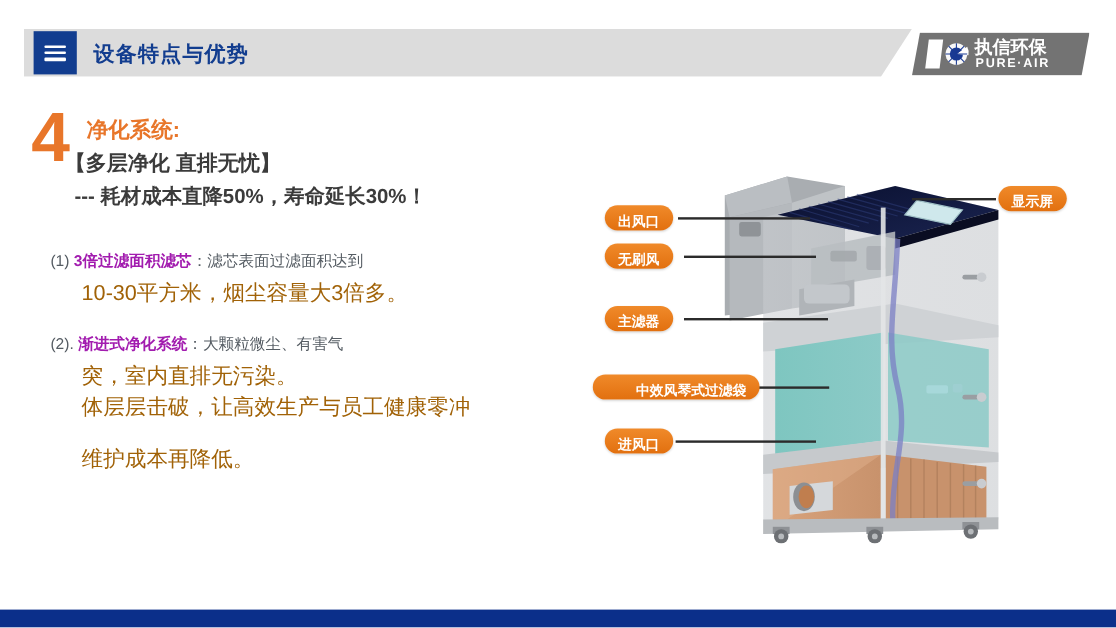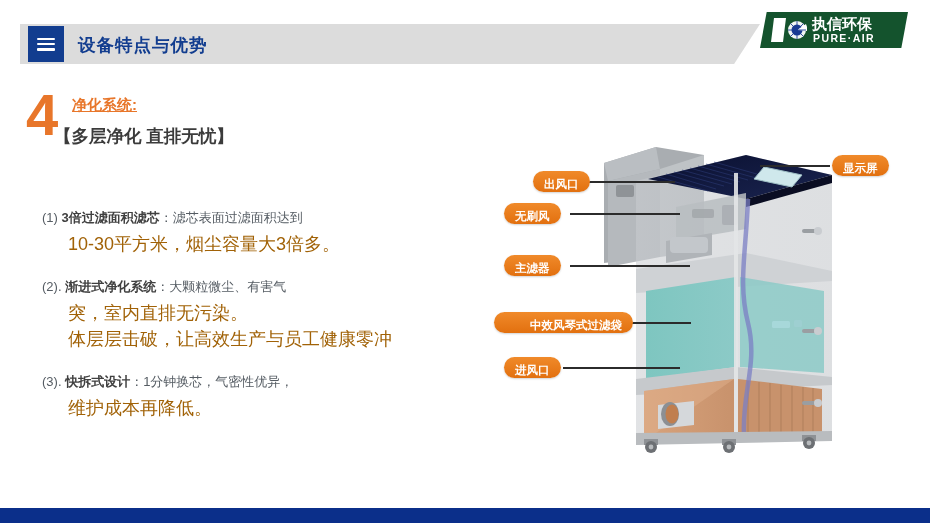--- a/index.html
+++ b/index.html
@@ -26,22 +26,22 @@
   .menu-box .bars{width:18px;height:13px;display:flex;flex-direction:column;justify-content:space-between;}
   .menu-box .bars i{display:block;height:2.6px;background:#fff;border-radius:1px;}
   .header-title{
     position:absolute;left:78px;top:33px;
     font-size:17.5px;font-weight:bold;color:#123d8f;
     letter-spacing:1px;
   }
 
   
   .logo{
-    position:absolute;left:760px;top:12px;width:148px;height:36px;
-    background:#14532d;
+    position:absolute;left:760px;top:27px;width:148px;height:36px;
+    background:#737373;
     clip-path:polygon(4.5% 0, 100% 0, 95.5% 100%, 0 100%);
     overflow:hidden;
   }
   .logo-mark{
     position:absolute;left:10px;top:4px;width:40px;height:28px;
   }
   .logo-cn{
     position:absolute;left:52px;top:3px;
     font-size:15px;font-weight:bold;color:#fff;letter-spacing:0px;
     font-family:"DejaVu Sans",sans-serif;
@@ -52,39 +52,39 @@
   }
 
   
   .bignum{
     position:absolute;left:26px;top:86px;
     font-size:58px;line-height:58px;font-weight:bold;color:#e8762a;
     font-family:"Liberation Sans",sans-serif;
   }
   .sub-orange{
     position:absolute;left:72px;top:96px;
-    font-size:15px;font-weight:bold;color:#e8762a;text-decoration:underline;
+    font-size:18px;font-weight:bold;color:#e8762a;
   }
   .line2{
     position:absolute;left:54px;top:124px;
     font-size:17.5px;font-weight:bold;color:#3b3b3b;
   }
   .line3{
     position:absolute;left:62px;top:152px;
     font-size:17px;font-weight:bold;color:#3b3b3b;
   }
 
   .bullets{position:absolute;left:42px;top:205px;width:372px;}
   .bullet{margin-bottom:17px;position:relative;}
   .bullet .row{
     font-size:13px;color:#555c63;line-height:26px;
     display:block;
   }
   .bullet .idx{color:#555c63;}
-  .bullet b{color:#404040;font-weight:bold;margin-top:35px;}
+  .bullet b{color:#a21caf;font-weight:bold;margin-top:35px;}
   .bullet .cont{display:block;padding-left:26px;font-size:18px;color:#a16207;line-height:26px;}
 
   
   .machine{position:absolute;left:596px;top:133px;width:240px;height:320px;}
 
   
   .pill{
     position:absolute;height:21px;border-radius:11px;
     background:linear-gradient(180deg,#f08a2a 0%,#e2700f 100%);
     color:#fff;font-size:11.5px;font-weight:bold;
@@ -131,20 +131,21 @@
         <line x1="33.5" y1="7.5" x2="20.5" y2="20.5"></line>
       </g>
     </svg>
     <div class="logo-cn">执信环保</div>
     <div class="logo-en">PURE·AIR</div>
   </div>
 
   <div class="bignum">4</div>
   <div class="sub-orange">净化系统:</div>
   <div class="line2">【多层净化 直排无忧】</div>
+  <div class="line3">--- 耗材成本直降50%，寿命延长30%！</div>
 
   <div class="bullets">
 
     <div class="bullet">
       <span class="row">
         <span class="idx">(1)</span>
         <b>3倍过滤面积滤芯</b><span>：</span><span>滤芯表面过滤面积达到</span>
       </span>
       <span class="cont">10-30平方米，烟尘容量大3倍多。</span>
     </div>
@@ -152,24 +153,20 @@
     <div class="bullet">
       <span class="row">
         <span class="idx">(2).</span>
         <b>渐进式净化系统</b><span>：</span><span>大颗粒微尘、有害气</span>
       </span>
       <span class="cont">突，室内直排无污染。</span>
       <span class="cont">体层层击破，让高效生产与员工健康零冲</span>
     </div>
 
     <div class="bullet">
-      <span class="row">
-        <span class="idx">(3).</span>
-        <b>快拆式设计</b><span>：</span><span>1分钟换芯，气密性优异，</span>
-      </span>
       <span class="cont">维护成本再降低。</span>
     </div>
 
   </div>
 
   <svg class="machine" viewBox="0 0 240 320">
     <defs>
       <linearGradient id="gBody" x1="0" y1="0" x2="1" y2="0">
         <stop offset="0" stop-color="#aeb2b6"></stop>
         <stop offset="0.5" stop-color="#c3c7ca"></stop>
@@ -282,21 +279,21 @@
     </g>
   </svg>
 
   <div class="leader" style="left:565px;top:181px;width:110px;"></div>
   <div class="leader" style="left:570px;top:213px;width:110px;"></div>
   <div class="leader" style="left:570px;top:265px;width:120px;"></div>
   <div class="leader" style="left:611px;top:322px;width:80px;"></div>
   <div class="leader" style="left:563px;top:367px;width:117px;"></div>
   <div class="leader" style="left:760px;top:165px;width:70px;"></div>
 
-  <div class="pill" style="left:533px;top:171px;">
+  <div class="pill" style="left:504px;top:171px;">
     <span>出风口</span>
   </div>
   <div class="pill" style="left:504px;top:203px;">
     <span>无刷风</span>
   </div>
   <div class="pill" style="left:504px;top:255px;">
     <span>主滤器</span>
   </div>
   <div class="pill" style="left:494px;top:312px;padding-left:36px;">
     <span>中效风琴式过滤袋</span>

